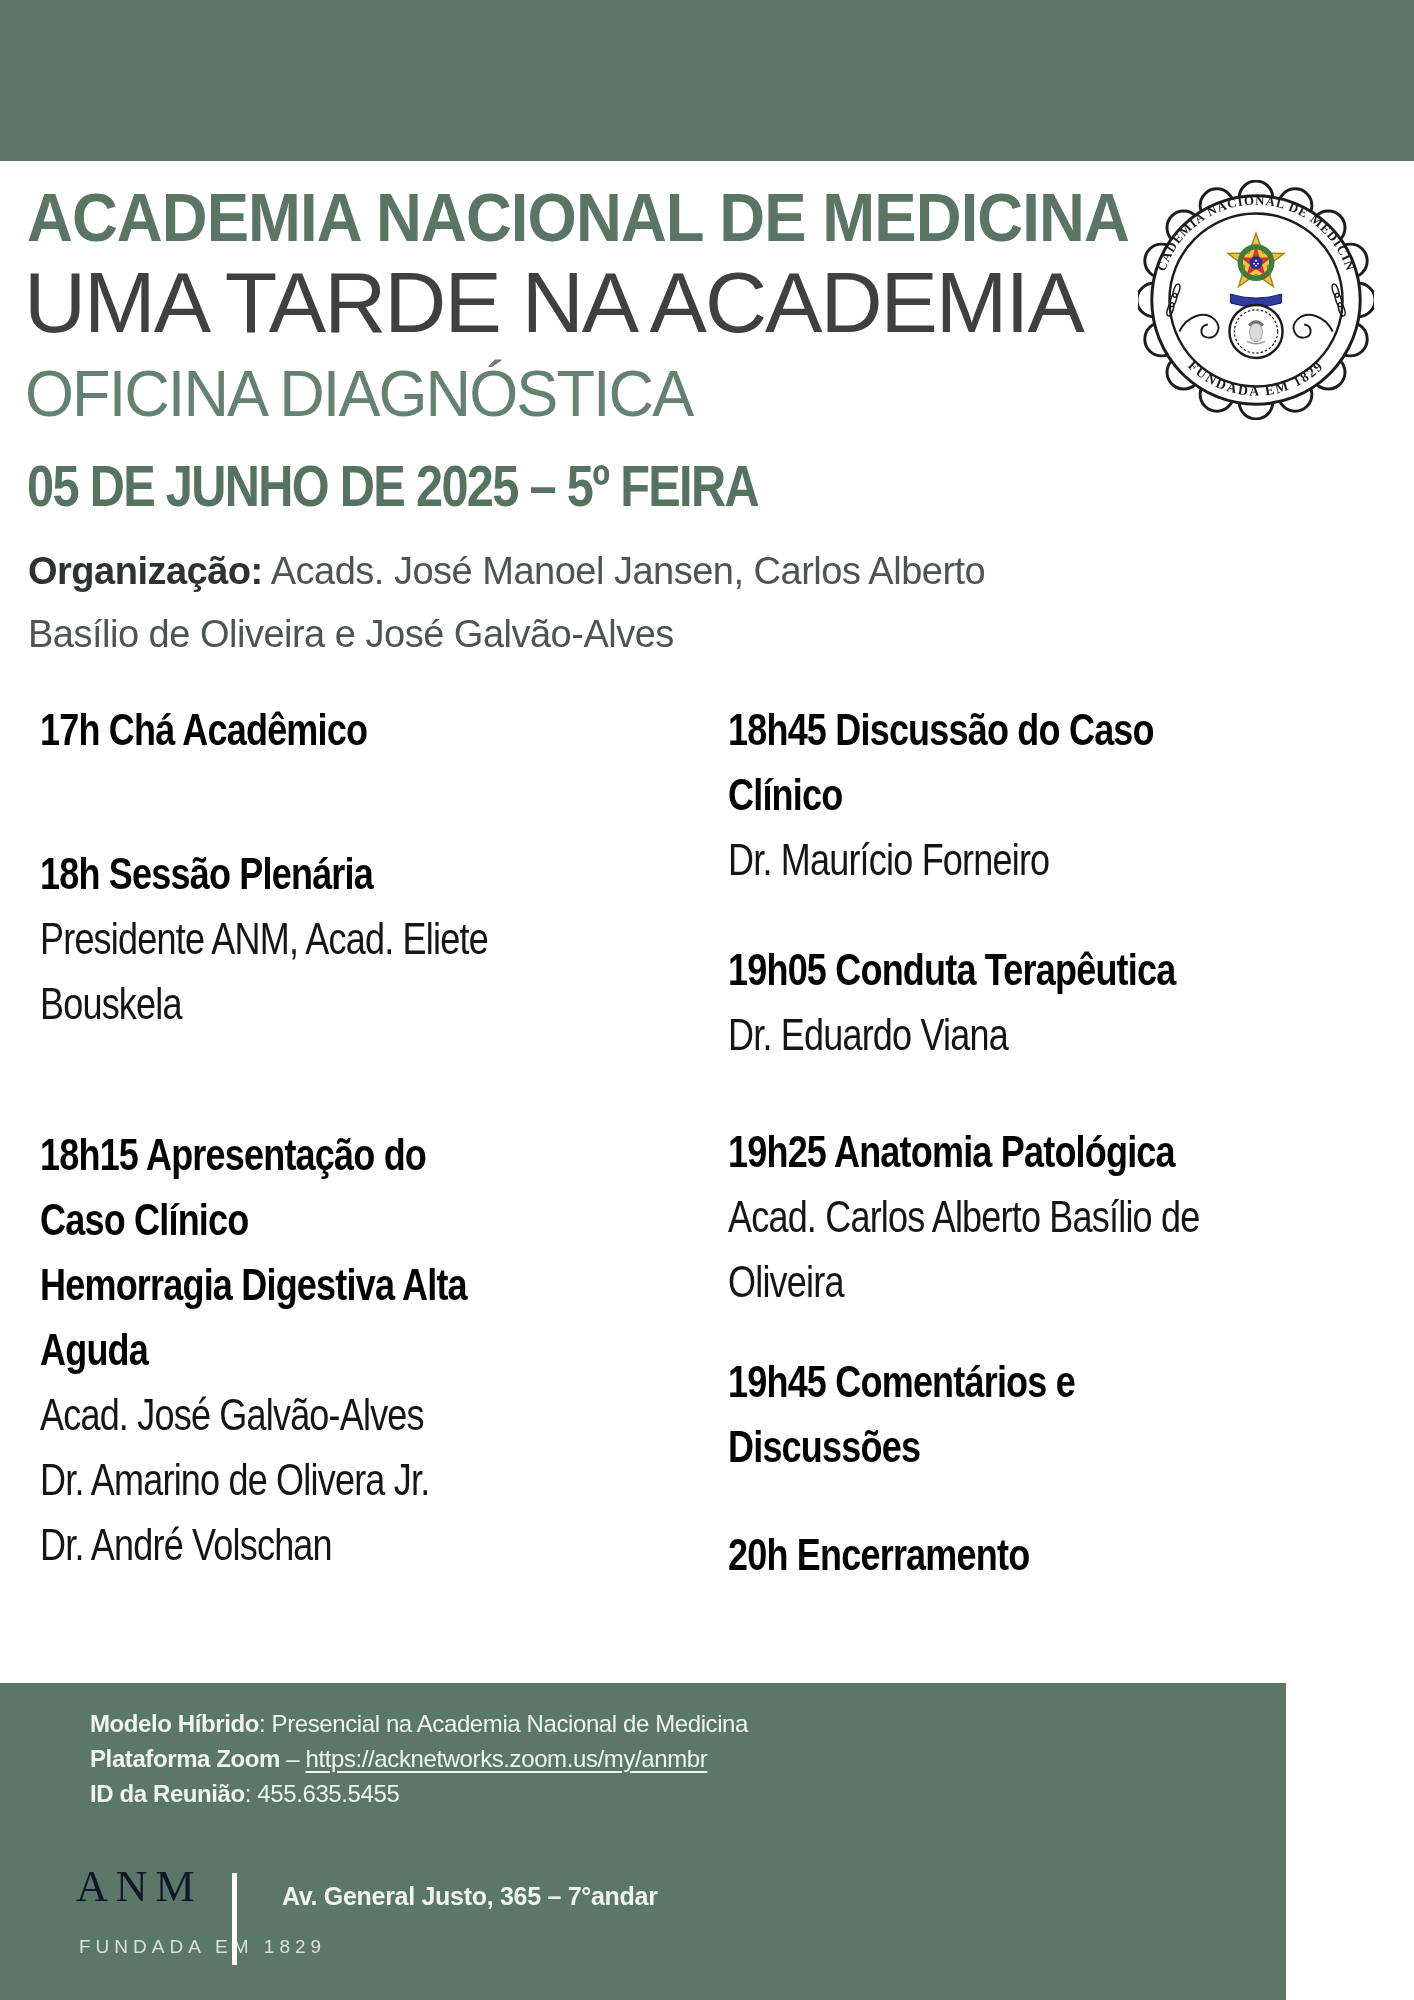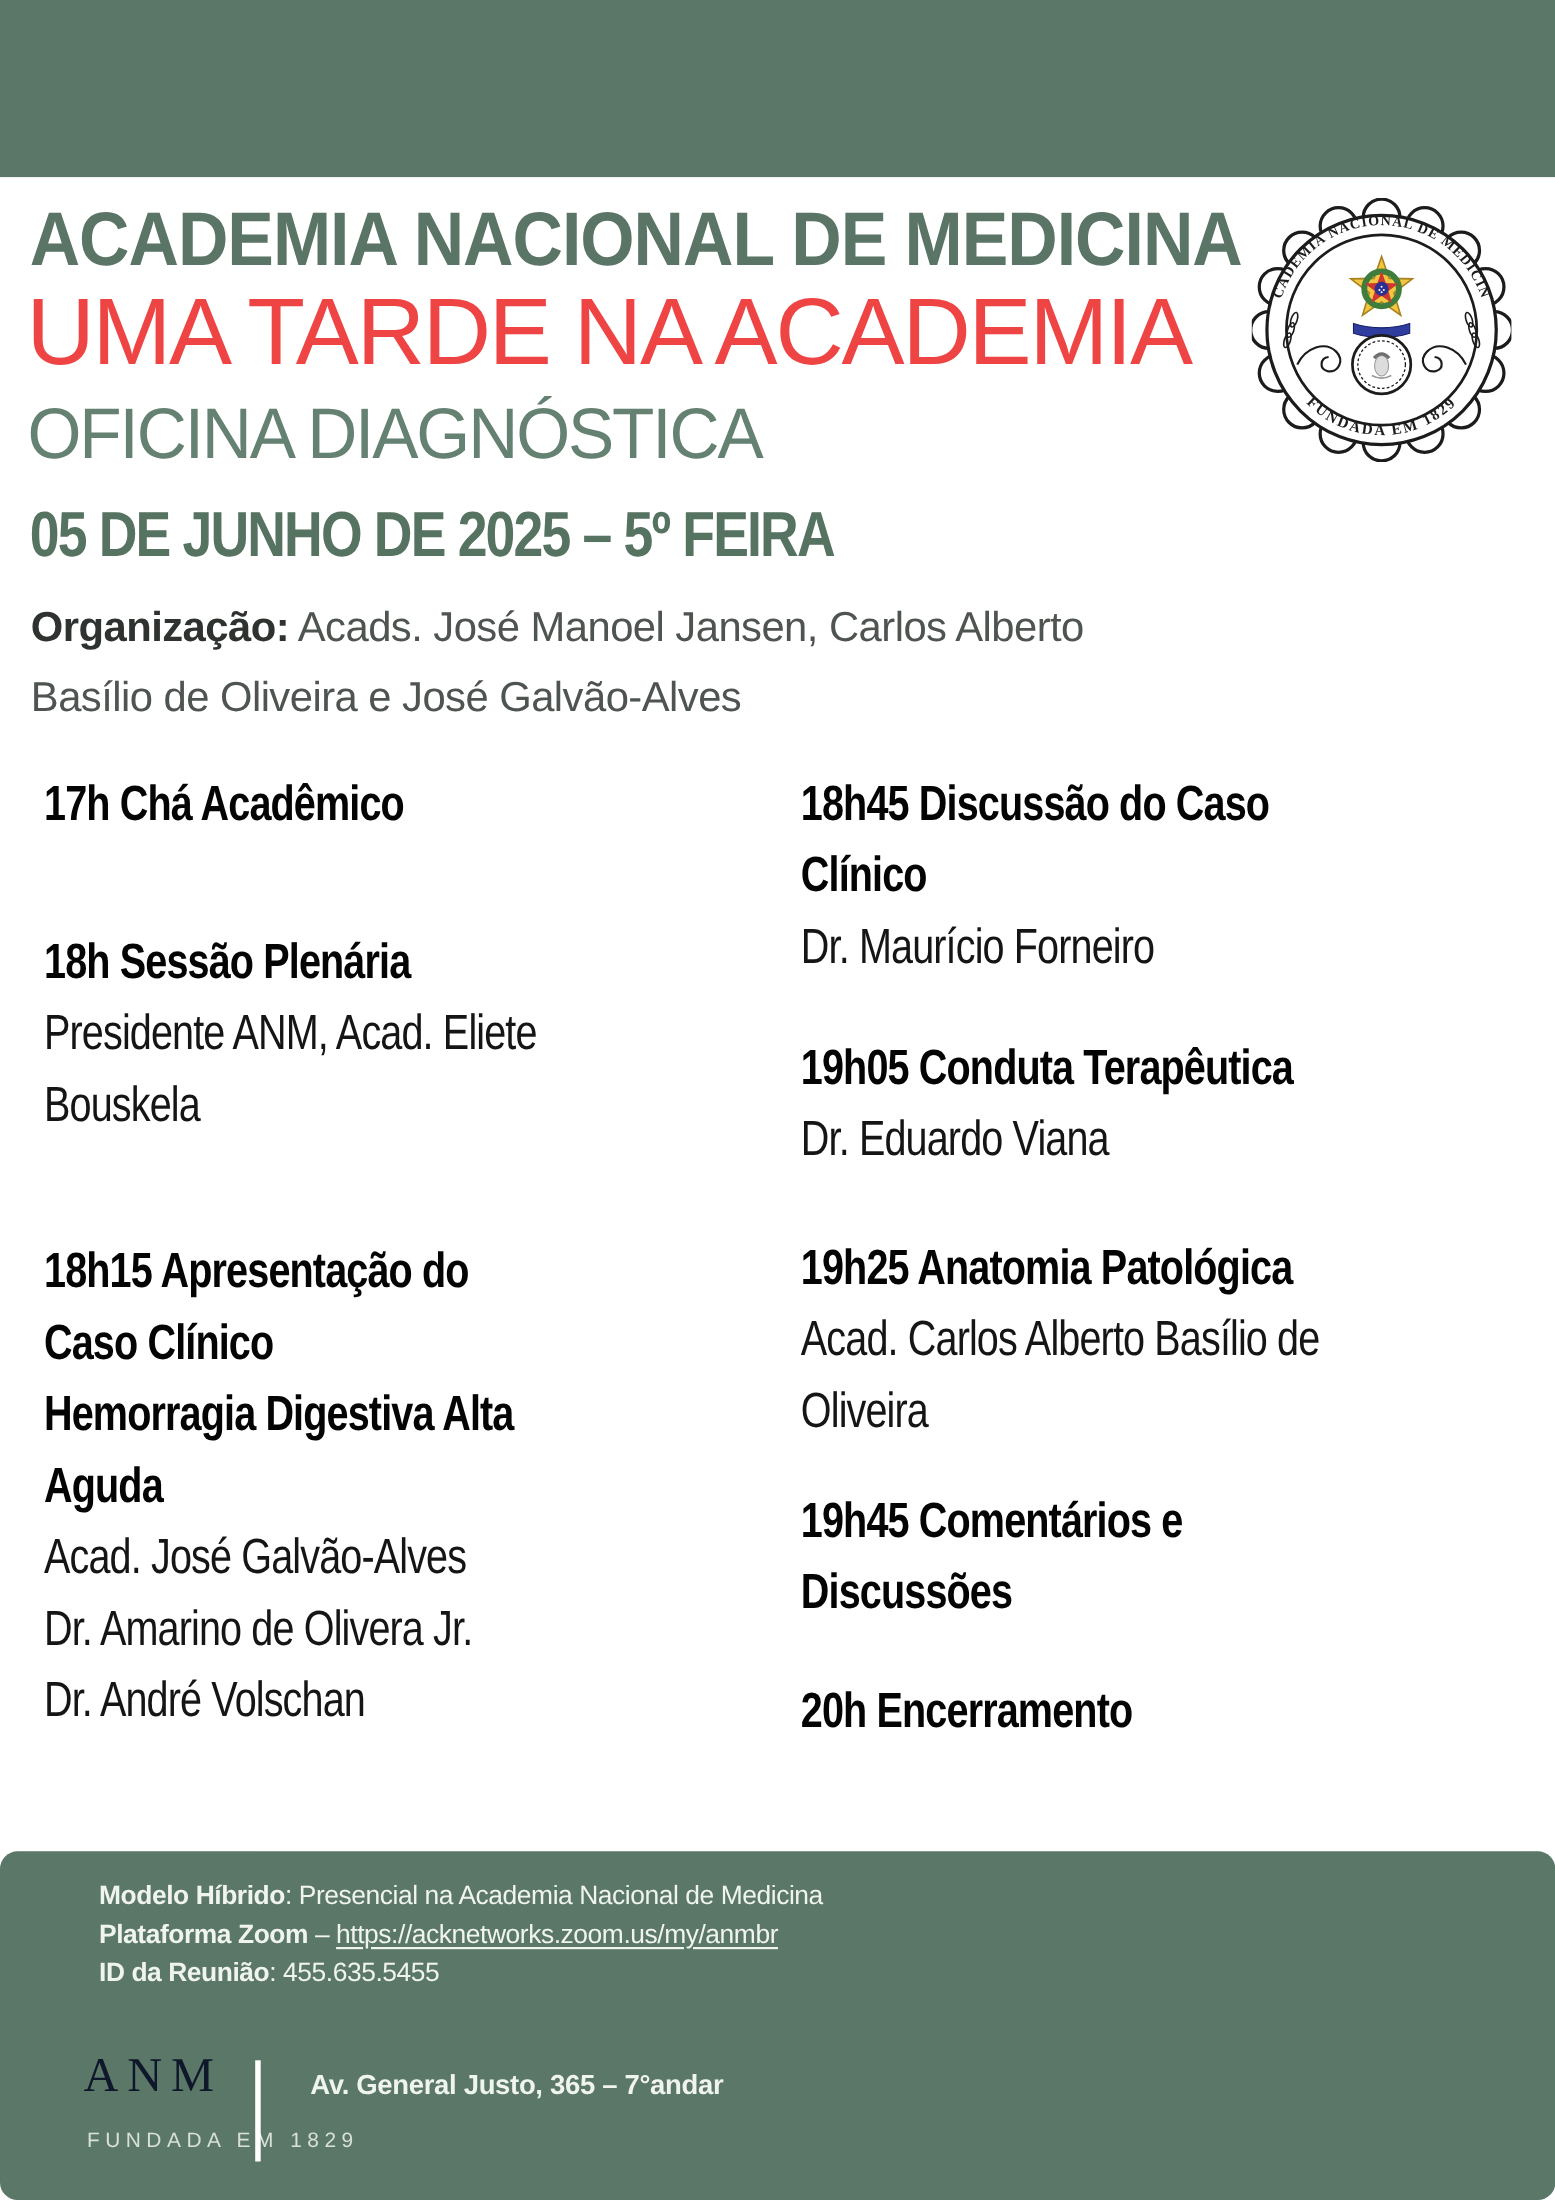--- a/index.html
+++ b/index.html
@@ -2,40 +2,40 @@
 <html><head>
 <meta charset="utf-8">
 <style>
   html,body{margin:0;padding:0;background:#ffffff;}
   .poster{position:relative;width:1414px;height:2000px;background:#ffffff;overflow:hidden;
           font-family:"Liberation Sans",sans-serif;}
   .band-top{position:absolute;left:0;top:0;width:1414px;height:161px;background:#5b7768;}
   .abs{position:absolute;white-space:nowrap;line-height:1;}
   .title1{left:27px;top:183px;font-weight:700;font-size:69px;color:#5a7466;letter-spacing:-1px;
           transform:scaleX(.92);transform-origin:left top;}
-  .title2{left:24px;top:259px;font-weight:400;font-size:86px;color:#ef4444;letter-spacing:-2px;}
+  .title2{left:24px;top:259px;font-weight:400;font-size:86px;color:#404040;letter-spacing:-2px;}
   .title3{left:25px;top:361px;font-weight:400;font-size:65px;color:#648172;letter-spacing:-2px;
           transform:scaleX(.97);transform-origin:left top;}
   .date-line{left:27px;top:457px;font-weight:700;font-size:58px;color:#567261;letter-spacing:-2px;
           transform:scaleX(.84);transform-origin:left top;}
   .org{position:absolute;left:28px;top:540px;font-size:38px;line-height:63px;color:#4e544f;
        letter-spacing:-.5px;}
   .org .lbl{font-weight:700;color:#2e332f;margin-top:24px;}
   .org div{white-space:nowrap;}
   .seal{position:absolute;left:1138px;top:180px;width:236px;height:240px;}
   .seal-text{font-family:"Liberation Serif",serif;font-weight:700;font-size:13px;fill:#1c1c1c;
              letter-spacing:1px;}
   .seal-text-b{font-size:14px;letter-spacing:2px;}
   .col{position:absolute;top:697px;transform:scaleX(.8);transform-origin:left top;color:#151515;}
   .col-left{left:40px;width:840px;}
   .col-right{left:728px;width:840px;}
   .line{line-height:65px;font-size:45px;letter-spacing:-1px;white-space:nowrap;}
   .line.bold{font-weight:700;color:#040404;}
-  .band-bottom{position:absolute;left:0;top:1683px;width:1414px;height:317px;background:#5b7768;
-               color:#f0f4ef;border-radius:16px;}
+  .band-bottom{position:absolute;left:0;top:1683px;width:1286px;height:317px;background:#5b7768;
+               color:#f0f4ef;}
   .f-block{position:absolute;font-size:24px;line-height:35px;letter-spacing:-.4px;}
   .f-block div{white-space:nowrap;}
   .f-left{left:90px;top:23px;}
   .f-right{left:748px;top:23px;}
   .f-block .lbl{font-weight:700;}
   .f-link{text-decoration:underline;text-underline-offset:4px;color:inherit;}
   .f-traje{margin-top:16px;font-weight:700;color:#fbfdfa;}
   .brand-name{position:absolute;left:76px;top:182px;font-family:Liberation Serif, serif;
               font-size:44px;letter-spacing:8px;color:#0f172a;white-space:nowrap;line-height:1;}
   .brand-tag{position:absolute;left:79px;top:254px;font-size:19px;letter-spacing:5px;color:#d8e0d8;

